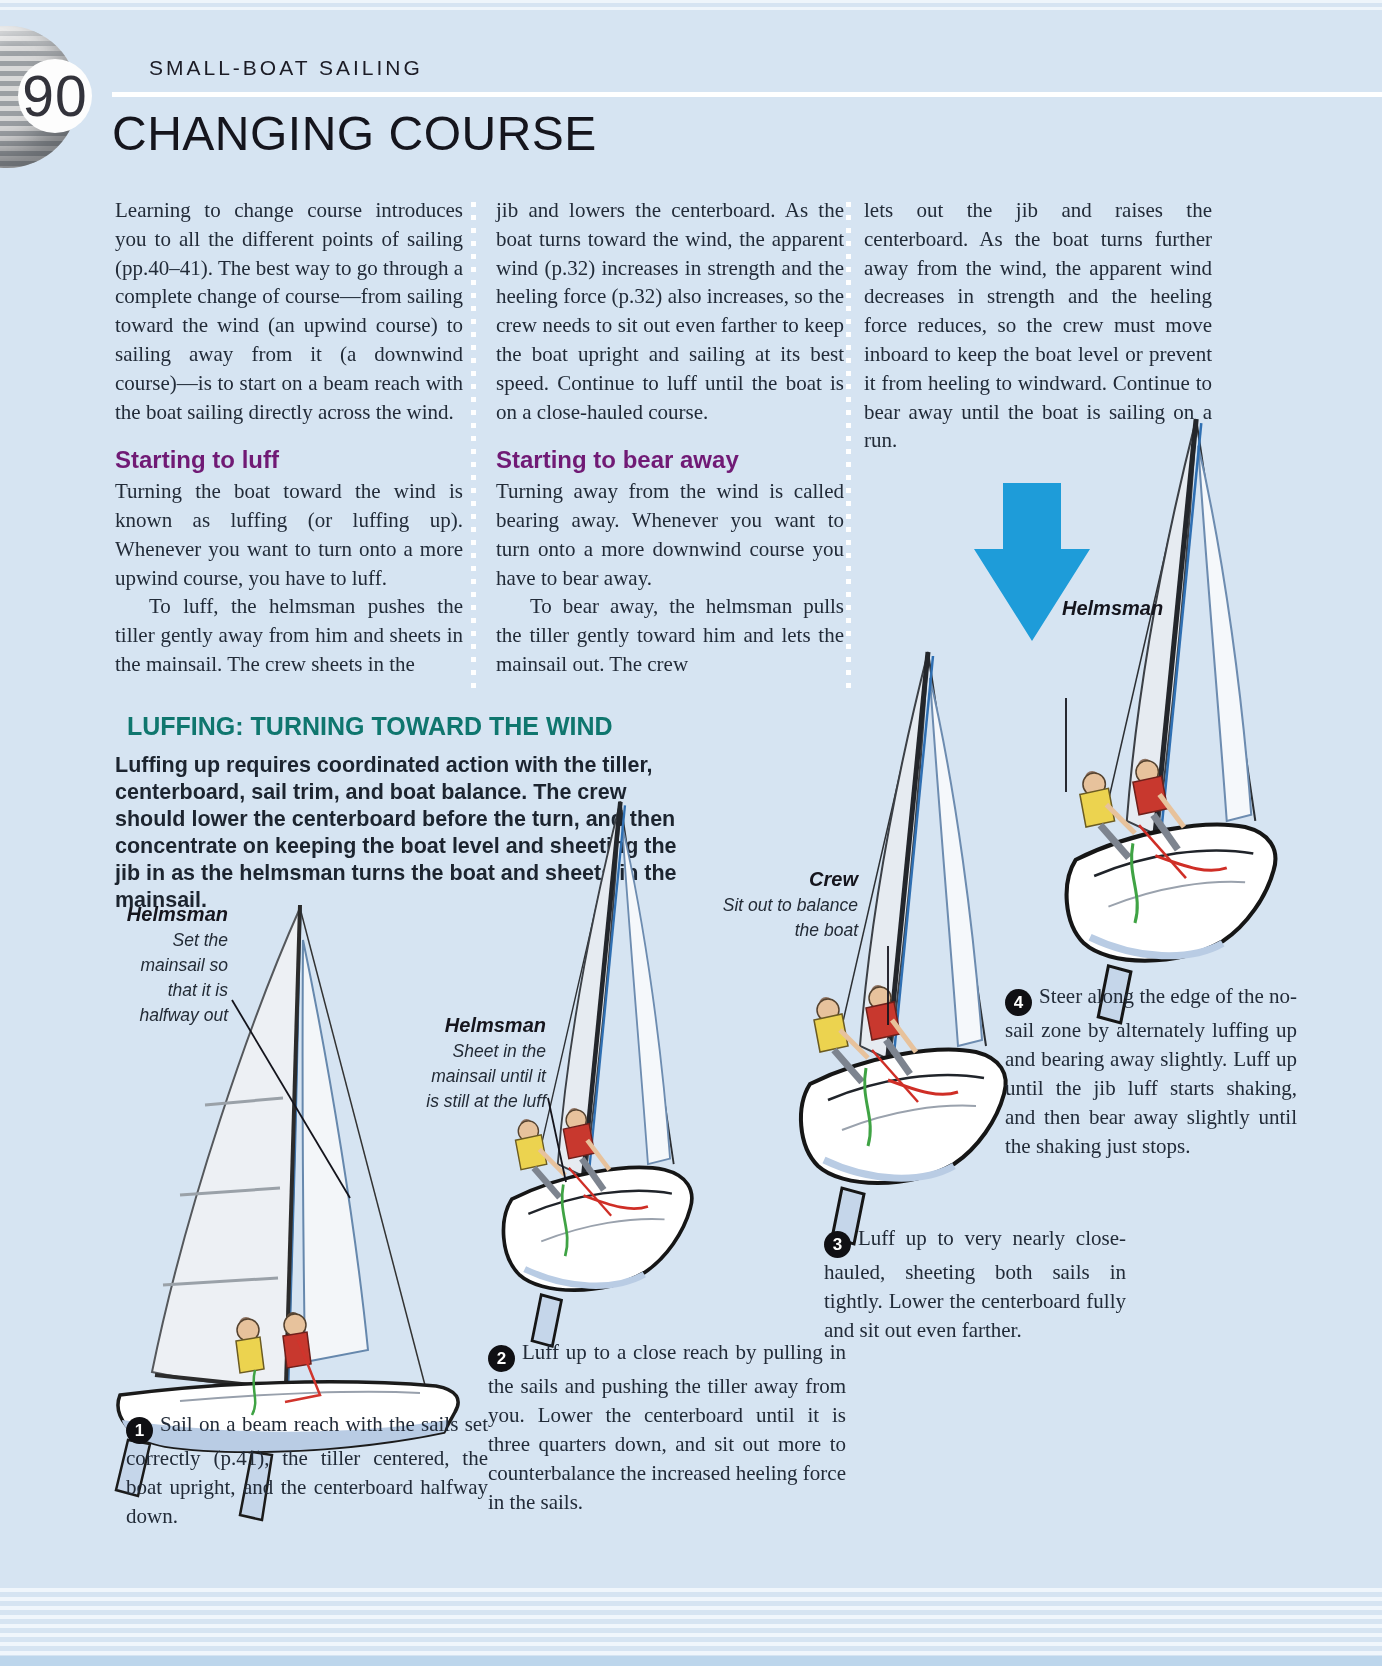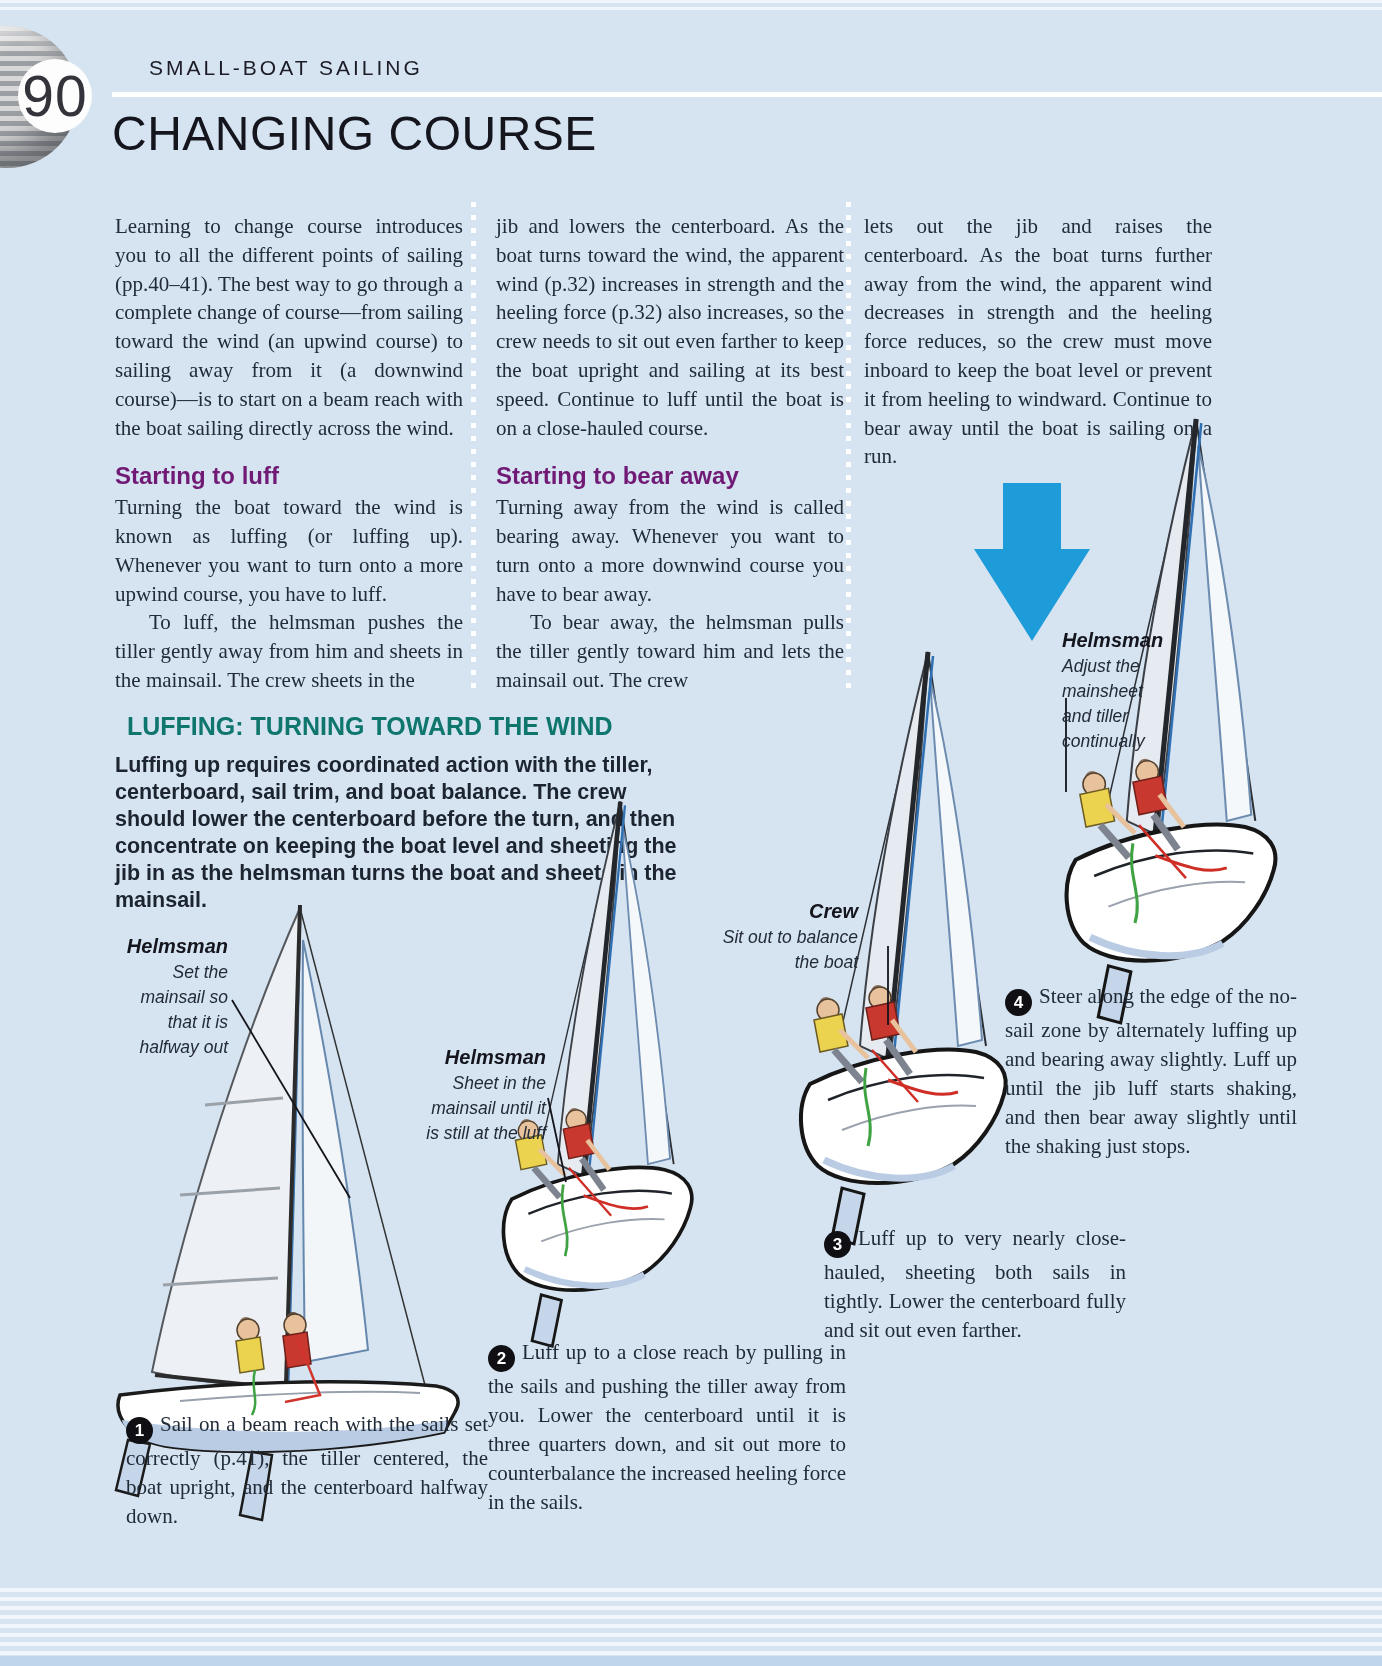--- a/index.html
+++ b/index.html
@@ -16,38 +16,38 @@
     background:#fdfdfd;display:flex;align-items:center;justify-content:center;}
   .page-number{font-size:57px;font-weight:400;color:#33333b;letter-spacing:1px;}
   .section-label{position:absolute;left:116px;top:56px;font-size:21px;letter-spacing:3px;
     color:#1c1c26;margin-left:33px;}
   .header-rule{position:absolute;left:112px;top:92px;right:0;height:5px;background:#ffffff;}
   .page-title{position:absolute;left:112px;top:106px;font-size:48px;letter-spacing:.5px;
     color:#15151d;}
 
   
   .col{position:absolute;top:196px;width:348px;font-family:"Liberation Serif",serif;
-    font-size:21px;line-height:28.8px;color:#222b38;text-align:justify;margin-top:16px;}
+    font-size:21px;line-height:28.8px;color:#222b38;text-align:justify;}
   .col p{margin:0;}
   .col .indent{text-indent:34px;}
   .col h3{margin:20px 0 2px 0;font-family:"Liberation Sans",sans-serif;
     font-size:24px;color:#701a75;}
   #col1{left:115px;} #col2{left:496px;} #col3{left:864px;}
   .col-divider{position:absolute;top:202px;width:5px;height:488px;
     background:repeating-linear-gradient(180deg,#ffffff 0 5px,rgba(255,255,255,0) 5px 13px);}
   #divider1{left:471px;} #divider2{left:846px;}
 
   
   .feature-heading{position:absolute;left:127px;top:712px;font-size:25px;font-weight:bold;
     color:#0f766e;}
   .feature-intro{position:absolute;left:115px;top:752px;width:578px;font-size:21.5px;
     font-weight:bold;line-height:27px;color:#1c242f;}
 
   
-  .anno{position:absolute;color:#15151d;margin-top:32px;}
+  .anno{position:absolute;color:#15151d;}
   .anno .anno-title{font-weight:bold;font-style:italic;font-size:20px;margin-bottom:2px;}
   .anno .anno-note{font-style:italic;font-size:17.5px;line-height:1.42;color:#232b36;}
   .anno.right{text-align:right;}
   #anno-helmsman1{left:116px;top:903px;width:112px;}
   #anno-helmsman2{left:414px;top:1014px;width:132px;}
   #anno-crew{left:722px;top:868px;width:136px;}
   #anno-helmsman4{left:1062px;top:597px;width:112px;text-align:left;}
 
   
   .step{position:absolute;font-family:"Liberation Serif",serif;font-size:21px;
@@ -186,21 +186,20 @@
 <div class="anno right" id="anno-helmsman2">
   <div class="anno-title">Helmsman</div>
   <div class="anno-note">Sheet in the mainsail until it is still at the luff</div>
 </div>
 <div class="anno right" id="anno-crew">
   <div class="anno-title">Crew</div>
   <div class="anno-note">Sit out to balance the boat</div>
 </div>
 <div class="anno" id="anno-helmsman4">
   <div class="anno-title">Helmsman</div>
-  <div class="anno-note">Adjust the mainsheet and tiller continually</div>
 </div>
 
 <div class="step" id="step1">
   <span class="step-badge">1</span><span>Sail on a beam reach with the sails set correctly (p.41), the tiller centered, the boat upright, and the centerboard halfway down.</span>
 </div>
 <div class="step" id="step2">
   <span class="step-badge">2</span><span>Luff up to a close reach by pulling in the sails and pushing the tiller away from you. Lower the centerboard until it is three quarters down, and sit out more to counterbalance the increased heeling force in the sails.</span>
 </div>
 <div class="step" id="step3">
   <span class="step-badge">3</span><span>Luff up to very nearly close-hauled, sheeting both sails in tightly. Lower the centerboard fully and sit out even farther.</span>

